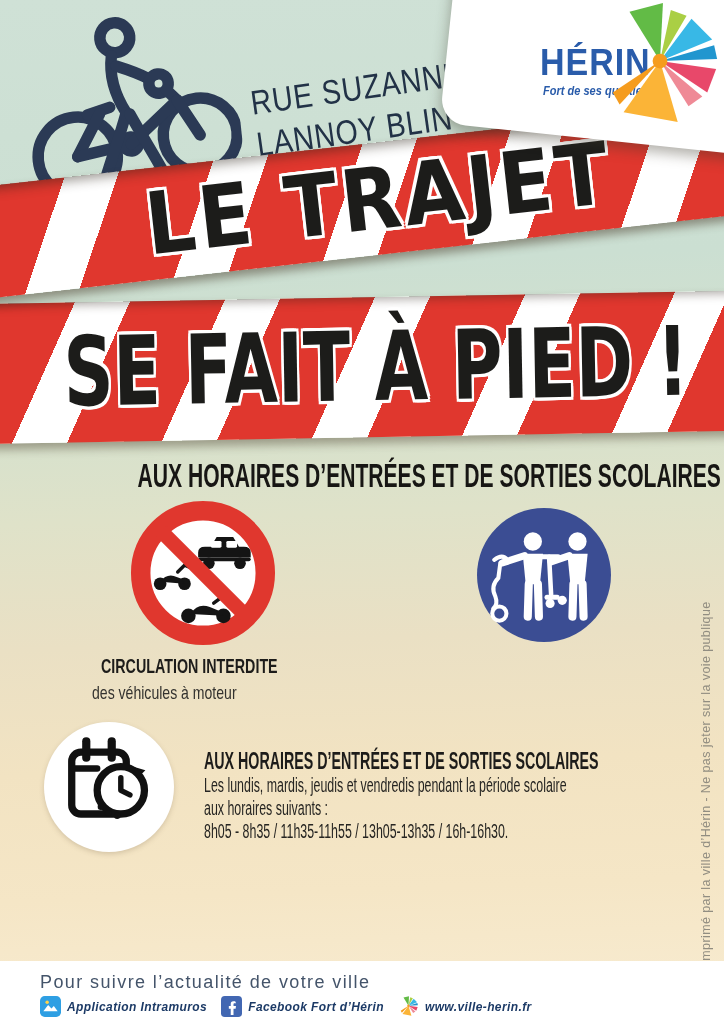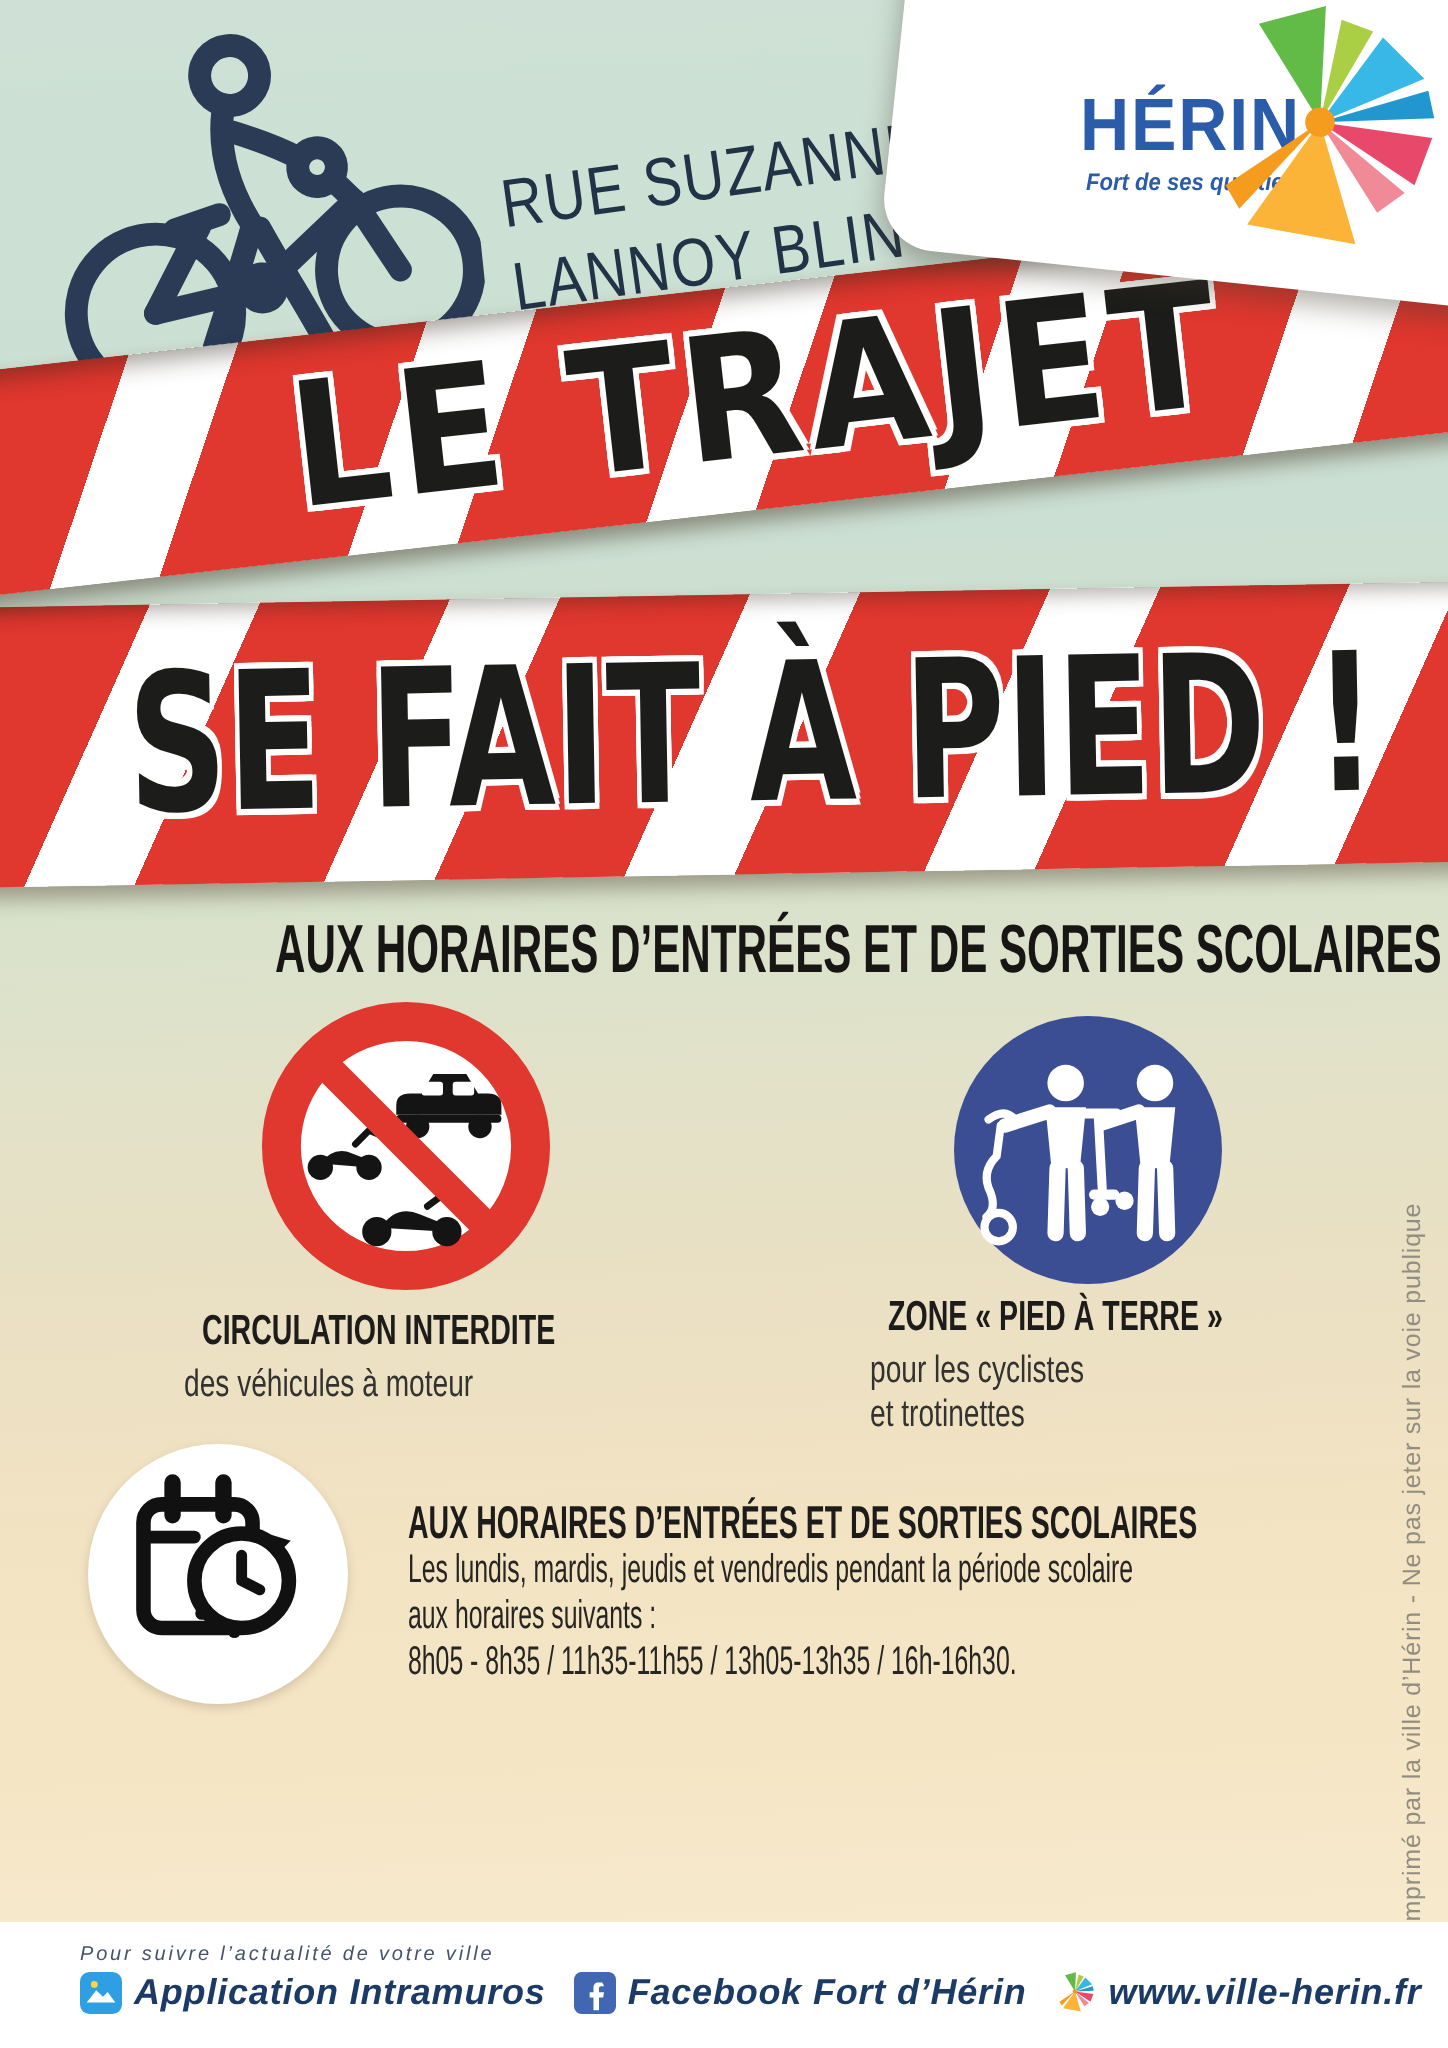--- a/index.html
+++ b/index.html
@@ -91,25 +91,25 @@
   .warn-note{font-style:italic;font-size:14px;color:#d93a34;margin-top:2px;transform:scaleX(.9);transform-origin:50% 0;}
   
   .side-note{
     position:absolute;left:706px;top:783px;z-index:1;white-space:nowrap;
     transform:translate(-50%,-50%) rotate(-90deg);
     font-size:12.5px;color:#918d81;letter-spacing:.4px;
   }
   
   .footer{position:absolute;left:0;top:961px;width:724px;height:63px;background:#ffffff;z-index:6;}
   .footer-intro{
-    margin:11px 0 3px 40px;font-style:italic;font-size:10px;color:#44546a;letter-spacing:1.4px;
+    margin:11px 0 3px 40px;font-size:18px;color:#44546a;letter-spacing:1.4px;
   }
   .footer-row{
     display:flex;align-items:center;margin-left:40px;
-    font-style:italic;font-weight:700;font-size:18px;color:#1c3a66;letter-spacing:.4px;white-space:nowrap;
+    font-style:italic;font-weight:700;font-size:12px;color:#1c3a66;letter-spacing:.4px;white-space:nowrap;
   }
   .footer-row .f-icon{width:21px;height:21px;margin-right:6px;flex:0 0 auto;}
   .footer-row .f-label{margin-right:14px;}
   .hidden-defs{position:absolute;width:0;height:0;overflow:hidden;}
 </style>
 </head>
 <body>
 
 <div class="poster">
 
@@ -223,25 +223,20 @@
         </g>
         <circle cx="-25" cy="67" r="4.5"></circle>
         <circle cx="-13" cy="64" r="4.5"></circle>
       </g>
     </g>
   </svg>
 
   <div class="caption caption-1">
     <div class="cap-title">CIRCULATION INTERDITE</div>
     <div class="cap-sub">des véhicules à moteur</div>
-  </div>
-  <div class="caption caption-2">
-    <div class="cap-title">ZONE « PIED À TERRE »</div>
-    <div class="cap-sub">pour les cyclistes</div>
-    <div class="cap-sub" style="margin-top:0;">et trotinettes</div>
   </div>
 
   <div class="cal-badge">
     <svg viewBox="0 0 110 110" width="100" height="100" fill="none" stroke="#111111" stroke-width="8" stroke-linecap="round" stroke-linejoin="round">
       <rect x="14" y="20" width="60" height="68" rx="10"></rect>
       <line x1="30" y1="8" x2="30" y2="26" stroke-width="9"></line>
       <line x1="58" y1="8" x2="58" y2="26" stroke-width="9"></line>
       <line x1="16" y1="38" x2="42" y2="38" stroke-width="7"></line>
       <circle cx="68" cy="62" r="26" fill="#ffffff"></circle>
       <polyline points="68,48 68,62 78,67" stroke-width="6"></polyline>

